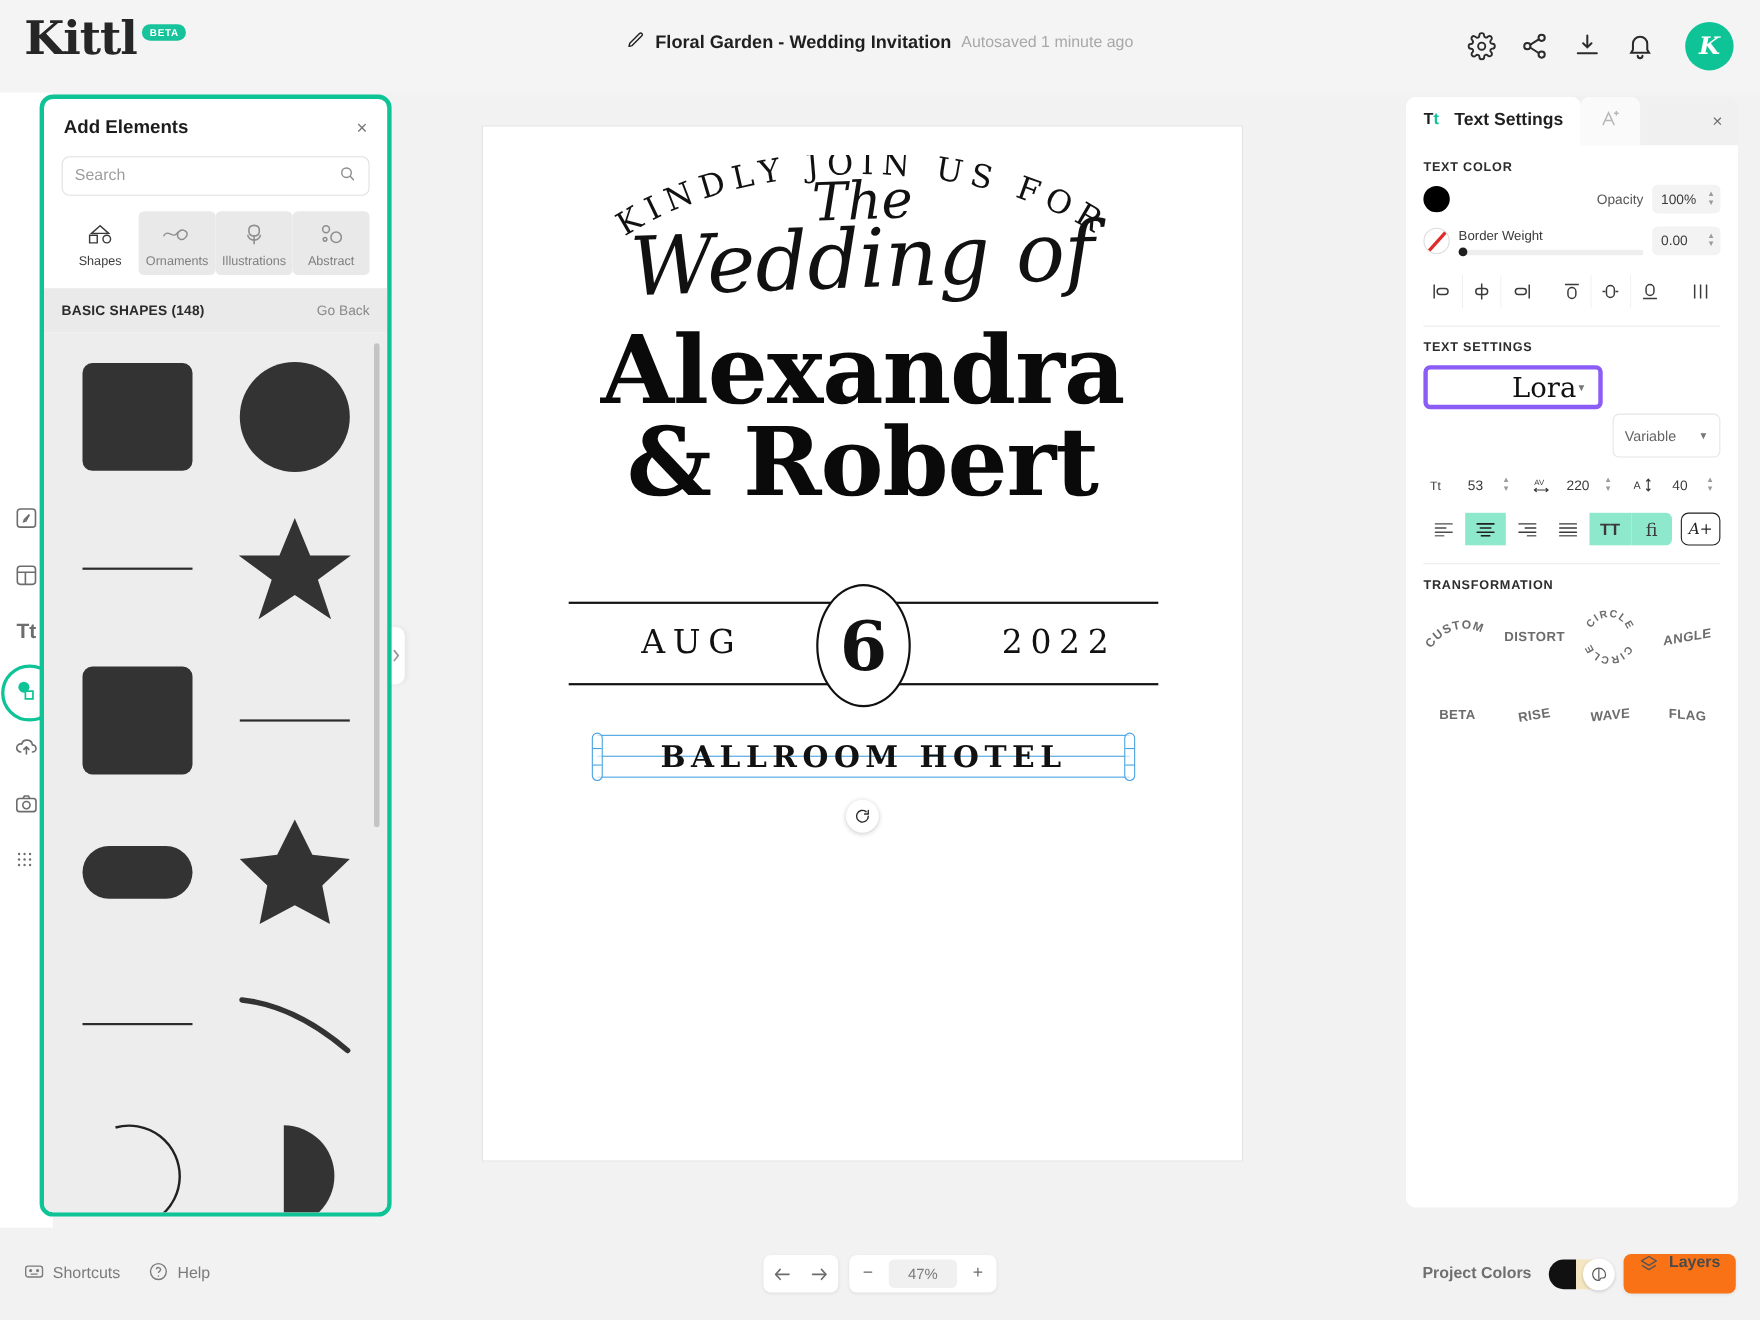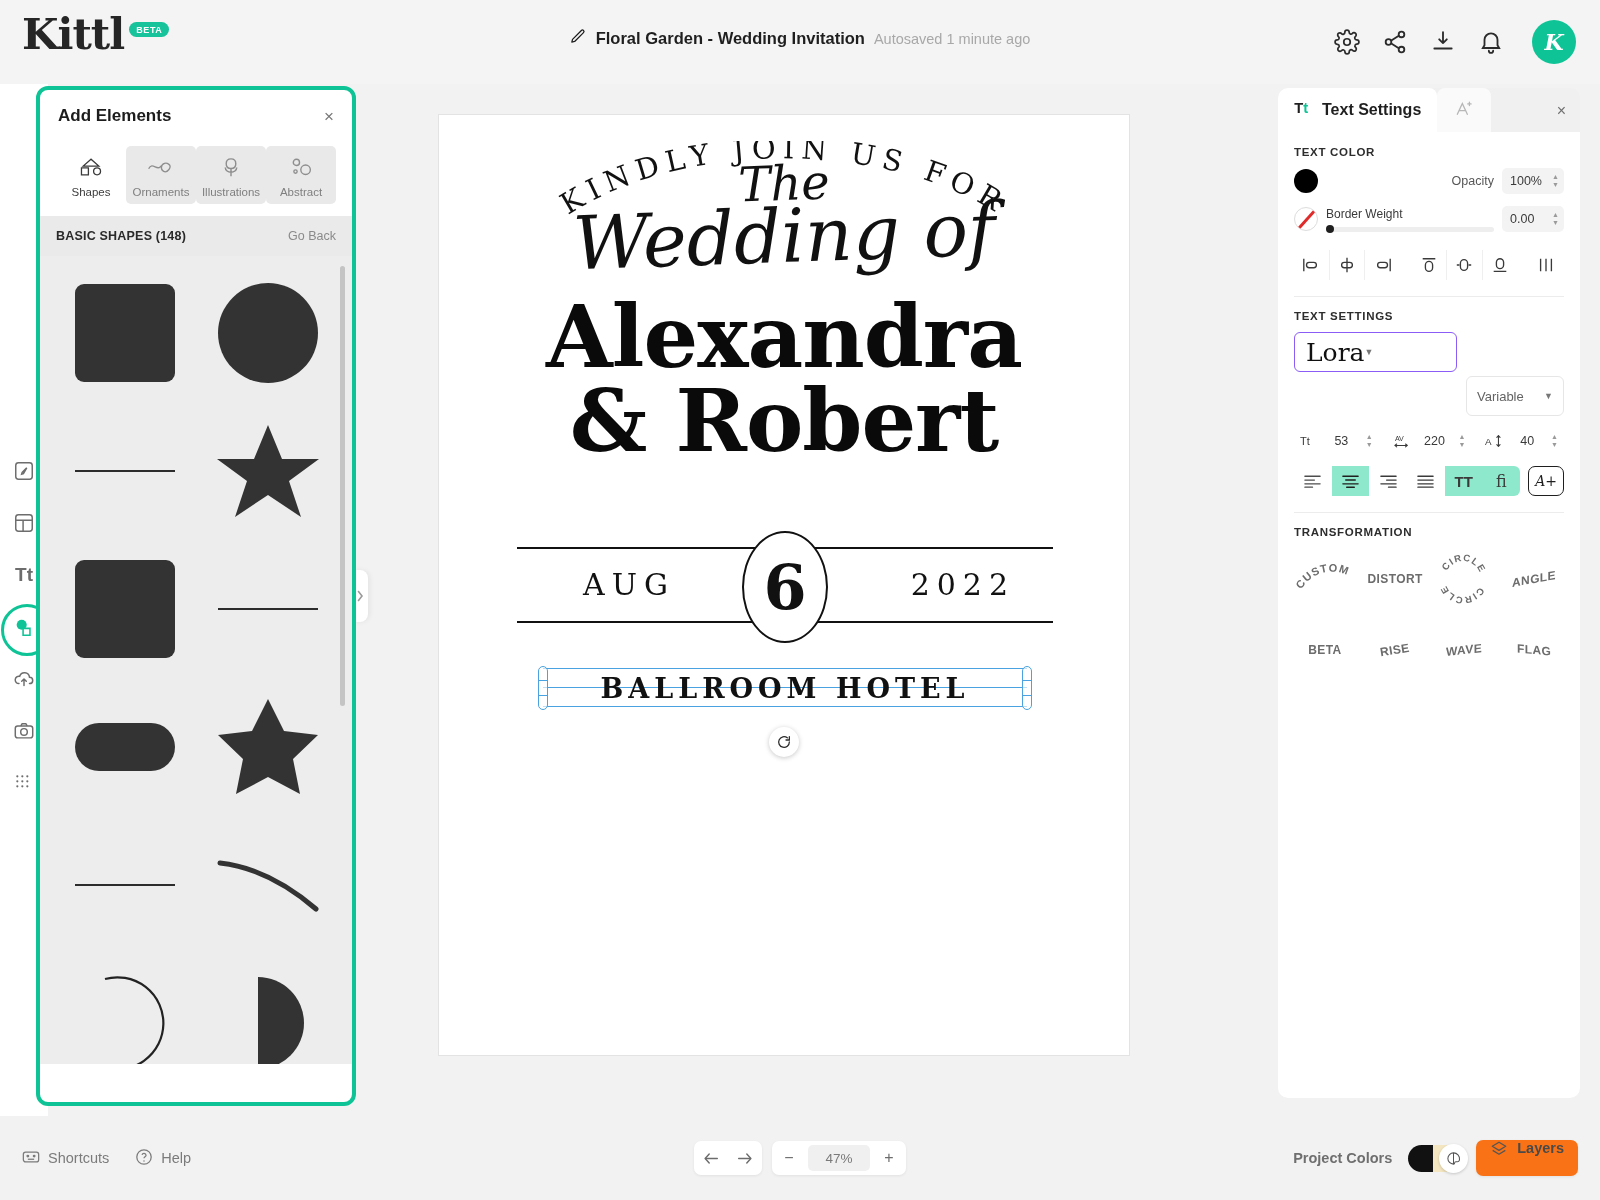--- a/index.html
+++ b/index.html
@@ -248,22 +248,22 @@
   .align-grp { display: flex; background: #fff; border-radius: 6px; overflow: hidden; }
   .align-btn {
     width: 38px; height: 30px; display: flex; align-items: center; justify-content: center;
     background: #fff; cursor: pointer; color: #3a3a3a;
     border-right: 1px solid #efefef;
   }
   .align-btn:last-child { border-right: none; }
   .divider { height: 1px; background: #ececec; margin: 16px 0 13px; }
   .font-row { display: flex; gap: 9px; }
   .font-select {
-    flex: 1; height: 40px; background: #fff; border: 1px solid #8b5cf6; border-radius: 6px;
-    display: flex; align-items: center; justify-content: flex-start; padding: 0 11px;
+    flex: 1; height: 40px; background: #fff; border: 4px solid #8b5cf6; border-radius: 6px;
+    display: flex; align-items: center; justify-content: flex-end; padding: 0 11px;
     cursor: pointer;
   }
   .font-name { font-family: "DejaVu Serif", serif; font-size: 25px; color: #111; }
   .caret { color: #777; font-size: 9px; }
   .variable-select {
     width: 98px; height: 40px; background: #fff; border: 1px solid #e6e6e6; border-radius: 6px;
     display: flex; align-items: center; justify-content: space-between; padding: 0 10px;
     cursor: pointer; font-size: 13px; color: #636363; margin-top: 44px;
   }
   .metrics-row { display: flex; gap: 8px; margin-top: 9px; }
@@ -437,20 +437,29 @@
         </svg>
     </div>
   </div>
 
   <div class="panel-outline">
     <div class="panel-head">
       <div class="panel-title">Add Elements</div>
       <div class="panel-close">×</div>
     </div>
 
+    <div class="search-box">
+      <input placeholder="Search" style="">
+      <span>
+        <svg width="16" height="16" viewBox="0 0 24 24" fill="none" stroke="#8a8a8a" stroke-width="1.9" stroke-linecap="round">
+            <circle cx="10.5" cy="10.5" r="6.5"></circle>
+            <path d="m15.5 15.5 4.5 4.5"></path>
+          </svg>
+      </span>
+    </div>
 
     <div class="cat-tabs">
       <div class="cat-tab">
         <span class="ci">
           <svg width="26" height="22" viewBox="0 0 30 24" fill="none" stroke="currentColor" stroke-width="1.5">
               <path d="M15 3 6 11h18z"></path>
               <path d="M4 13h8v8H4z"></path>
               <circle cx="22" cy="17" r="4"></circle>
             </svg>
         </span>

